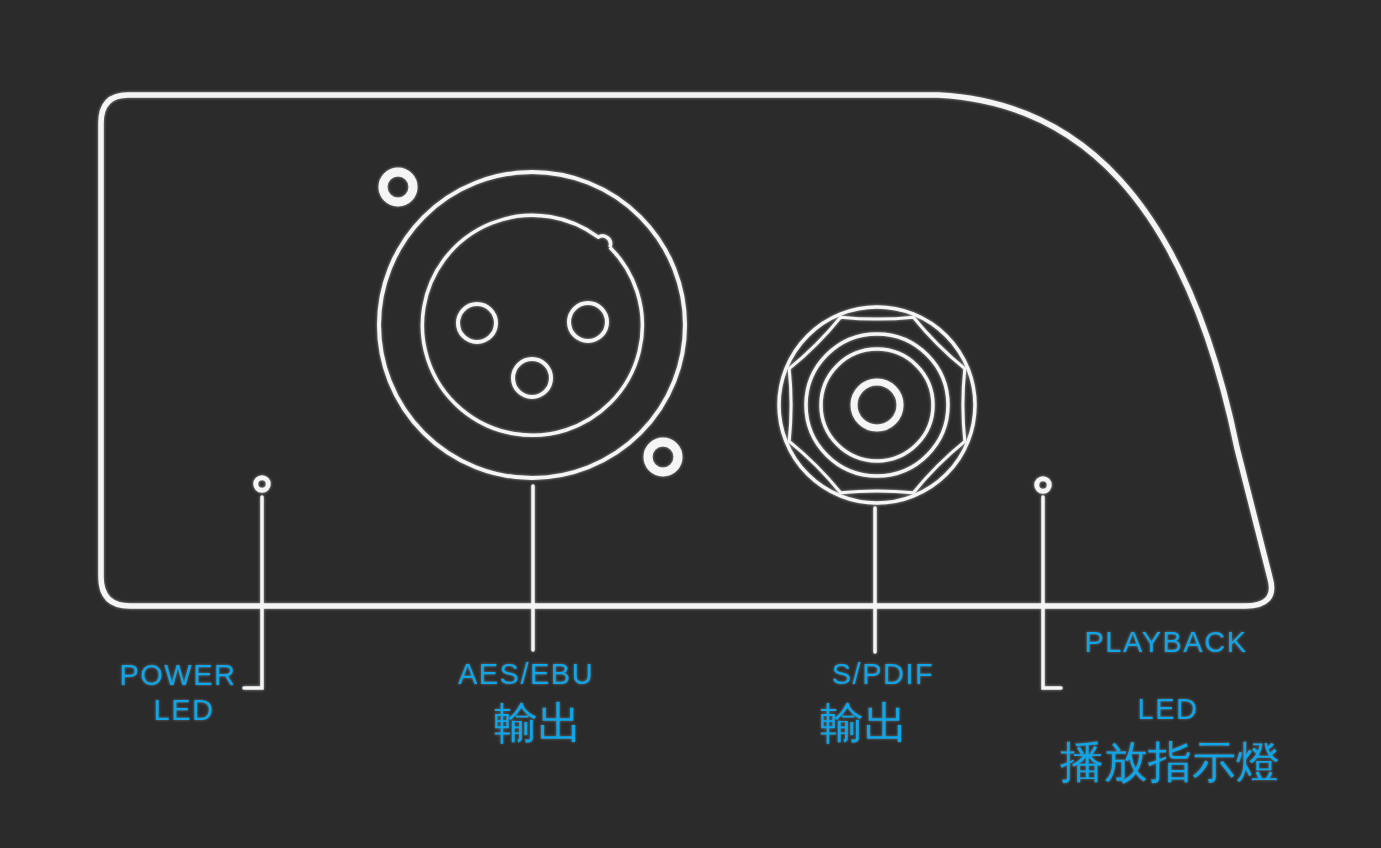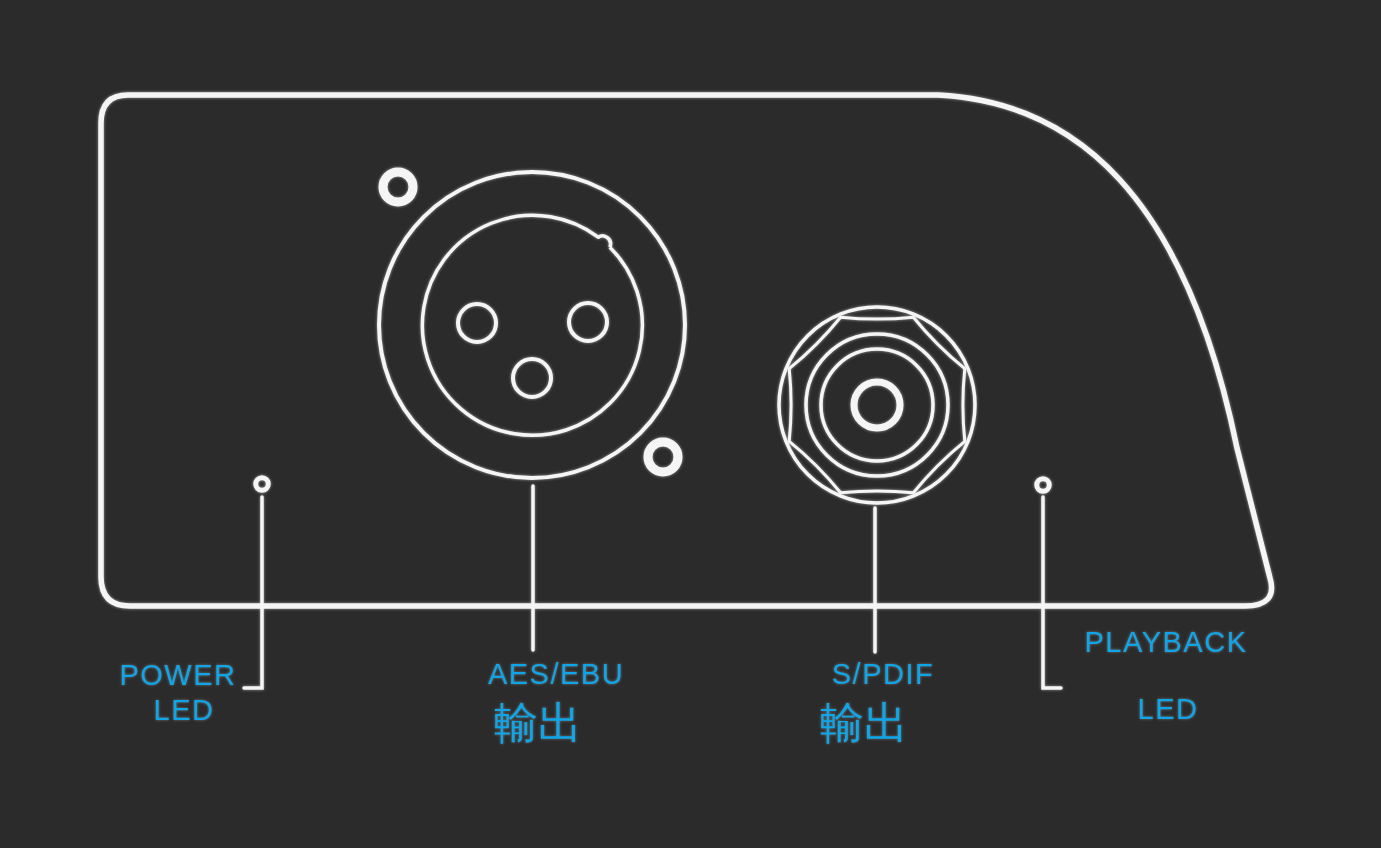--- a/index.html
+++ b/index.html
@@ -74,22 +74,23 @@
 
     <path d="M 262 497 L 262 688 L 244 688" stroke-width="3.5" stroke-linecap="round"></path>
     <path d="M 1043 497 L 1043 688 L 1061 688" stroke-width="3.5" stroke-linecap="round"></path>
     <path d="M 533 486 L 533 650" stroke-width="3.5" stroke-linecap="round"></path>
     <path d="M 875 508 L 875 652" stroke-width="3.5" stroke-linecap="round"></path>
   </svg>
 
   <div class="label en" style="left:178px; top:661px;">POWER</div>
   <div class="label en" style="left:184px; top:696px;">LED</div>
 
-  <div class="label en" style="left:556px; top:660px;">AES/EBU</div>
+  <div class="label en" style="left:526px; top:660px;">AES/EBU</div>
   <div class="label zh" style="left:538px; top:701px;">輸出</div>
 
   <div class="label en" style="left:875px; top:660px;margin-left:8px;">S/PDIF</div>
   <div class="label zh" style="left:864px; top:701px;">輸出</div>
 
   <div class="label en" style="left:1166px; top:628px;">PLAYBACK</div>
   <div class="label en" style="left:1168px; top:695px;">LED</div>
+  <div class="label zh" style="left:1170px; top:740px;">播放指示燈</div>
 
 </div>
 
 </body></html>

